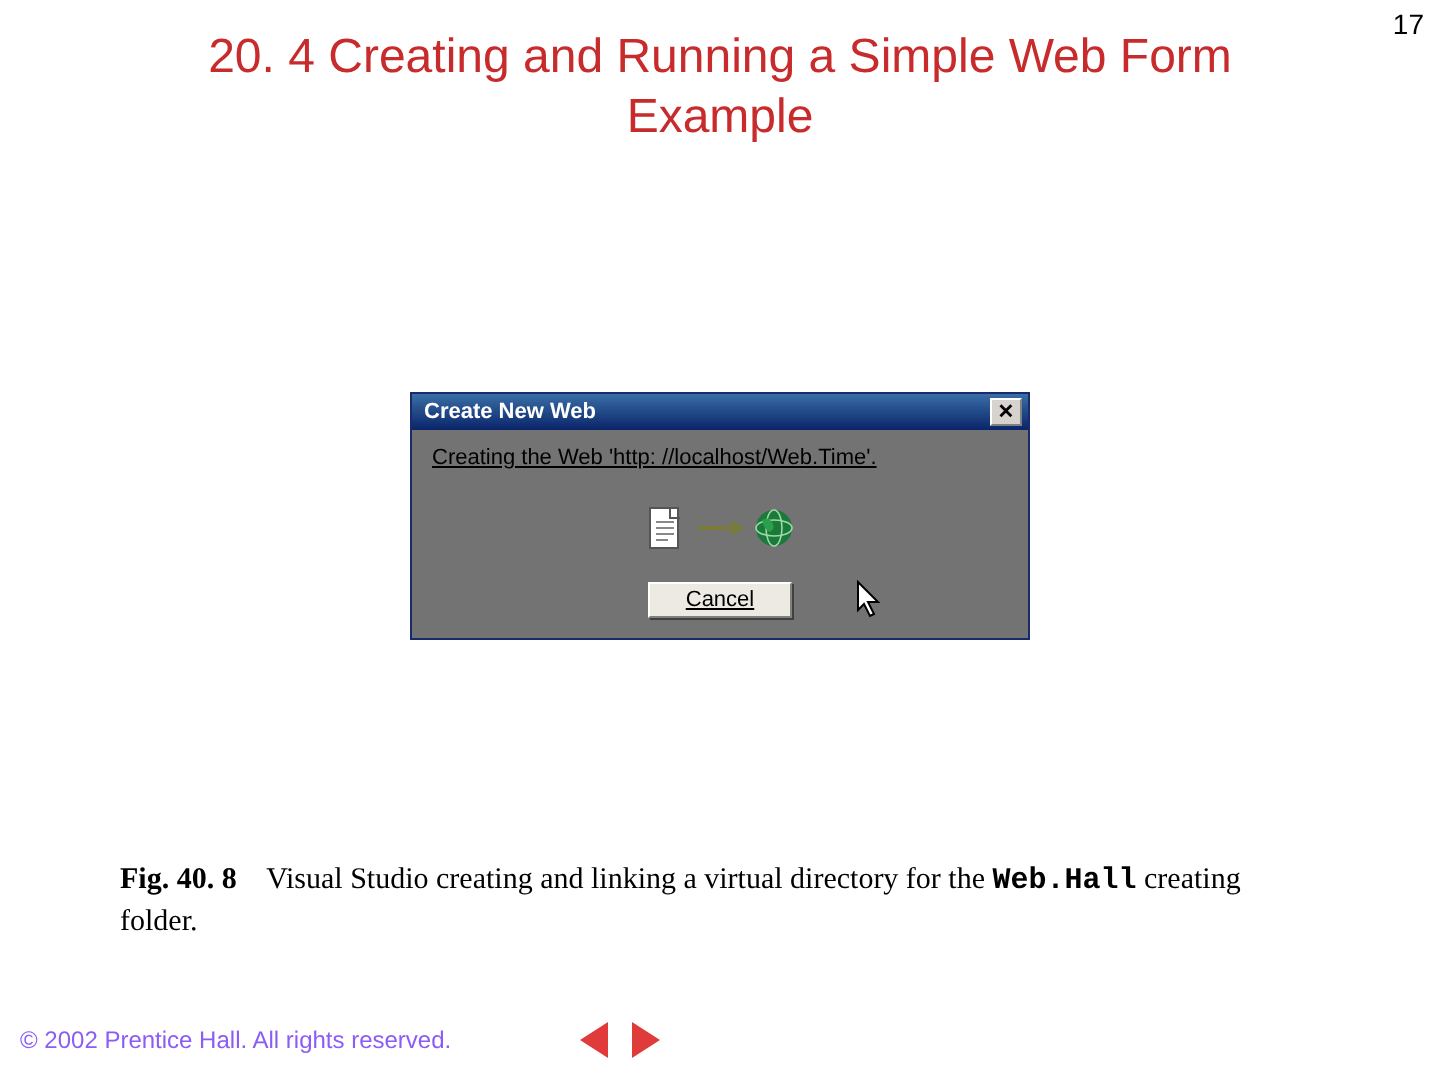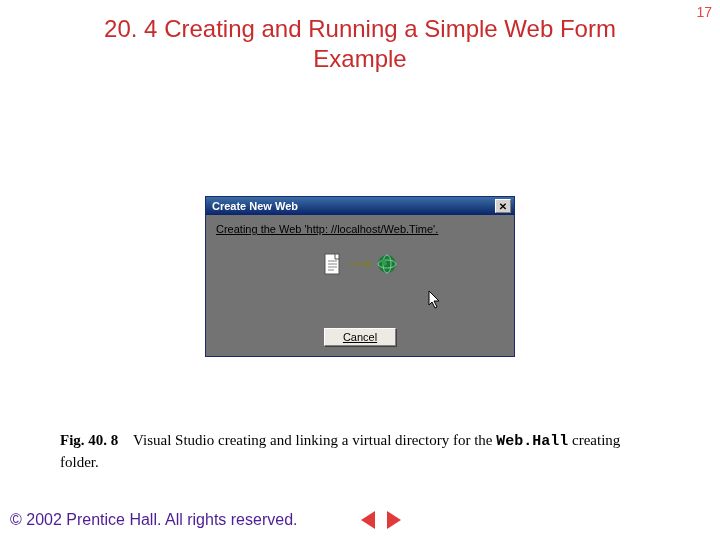--- a/index.html
+++ b/index.html
@@ -10,21 +10,21 @@
     background: #fff;
     font-family: Arial, Helvetica, sans-serif;
     position: relative;
     overflow: hidden;
   }
   .page-number {
     position: absolute;
     top: 4px;
     right: 8px;
     font-size: 14px;
-    color: #ef4444;
+    color: #000000;
   }
   .heading {
     margin: 14px 80px 0 80px;
     text-align: center;
     color: #c82b2b;
     font-weight: normal;
     font-size: 24px;
     line-height: 1.25;
   }
   .dialog {
@@ -105,21 +105,20 @@
     padding: 2px 14px;
     background: #eceae3;
     border: 1px solid #808080;
     border-top-color: #fff;
     border-left-color: #fff;
     box-shadow: 1px 1px 0 #404040;
     font-family: Tahoma, Arial, sans-serif;
     font-size: 11px;
     cursor: pointer;
     text-align: center;
-    margin-top: 37px;
   }
   .cursor {
     position: absolute;
     left: 428px;
     top: 290px;
   }
   .caption {
     position: absolute;
     left: 60px;
     right: 60px;
@@ -128,22 +127,22 @@
     font-size: 15px;
     color: #000;
     line-height: 1.35;
   }
   .caption .fig-num { font-weight: bold; }
   .caption .mono { font-family: "Courier New", monospace; font-weight: bold; }
   .footer {
     position: absolute;
     left: 10px;
     bottom: 10px;
-    font-size: 16px;
-    color: #4c1d95;
+    font-size: 12px;
+    color: #8b5cf6;
     display: flex;
     align-items: center;
     gap: 60px;
   }
   .nav-arrows {
     display: flex;
     gap: 4px;
   }
   .nav-btn {
     width: 22px;

